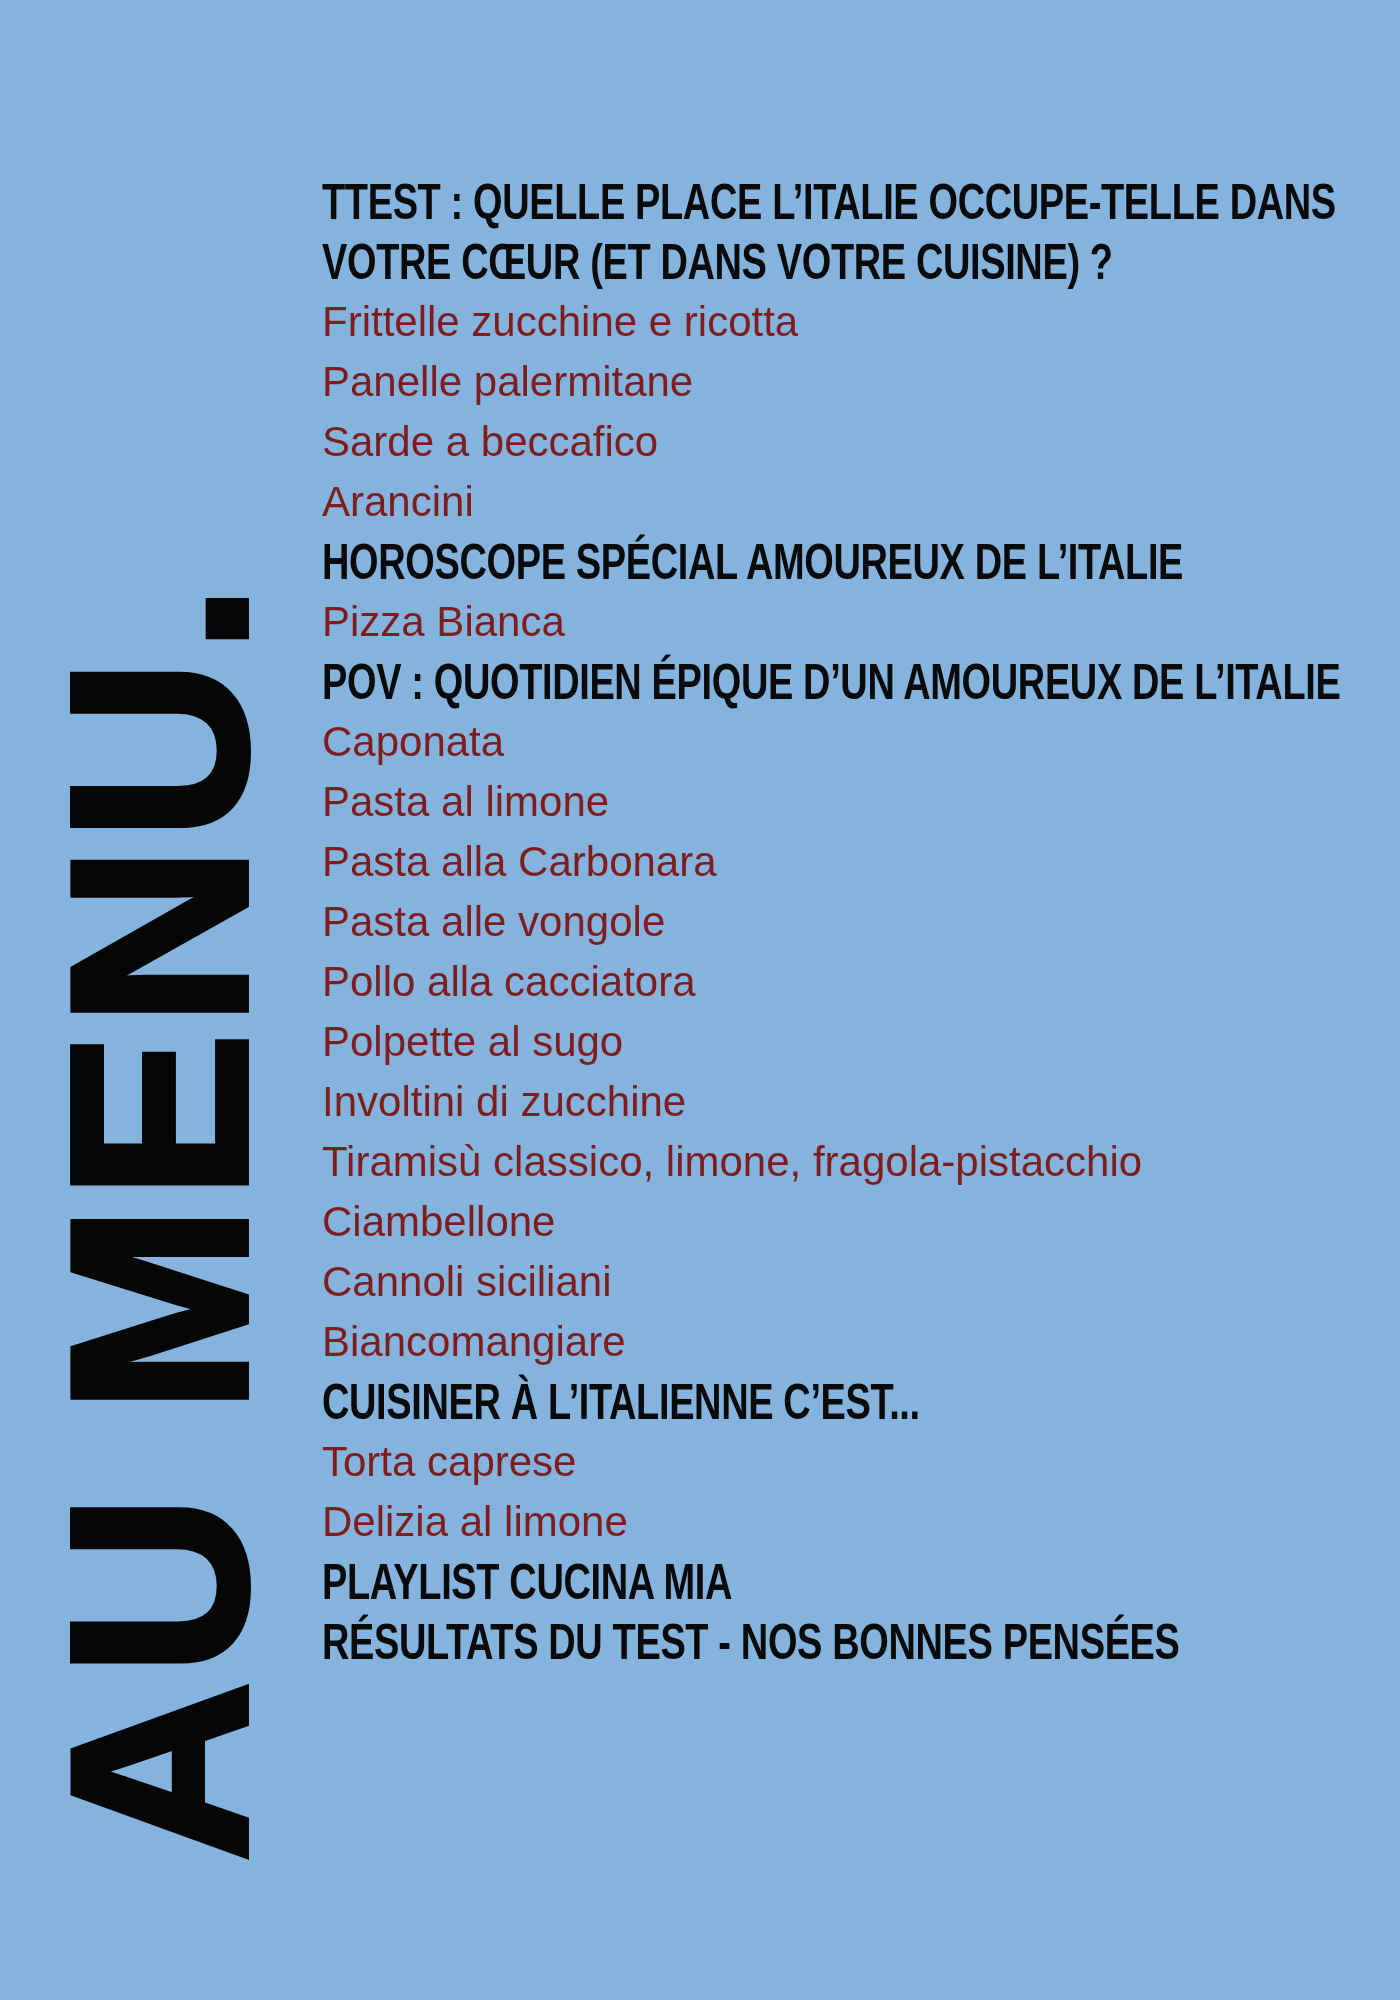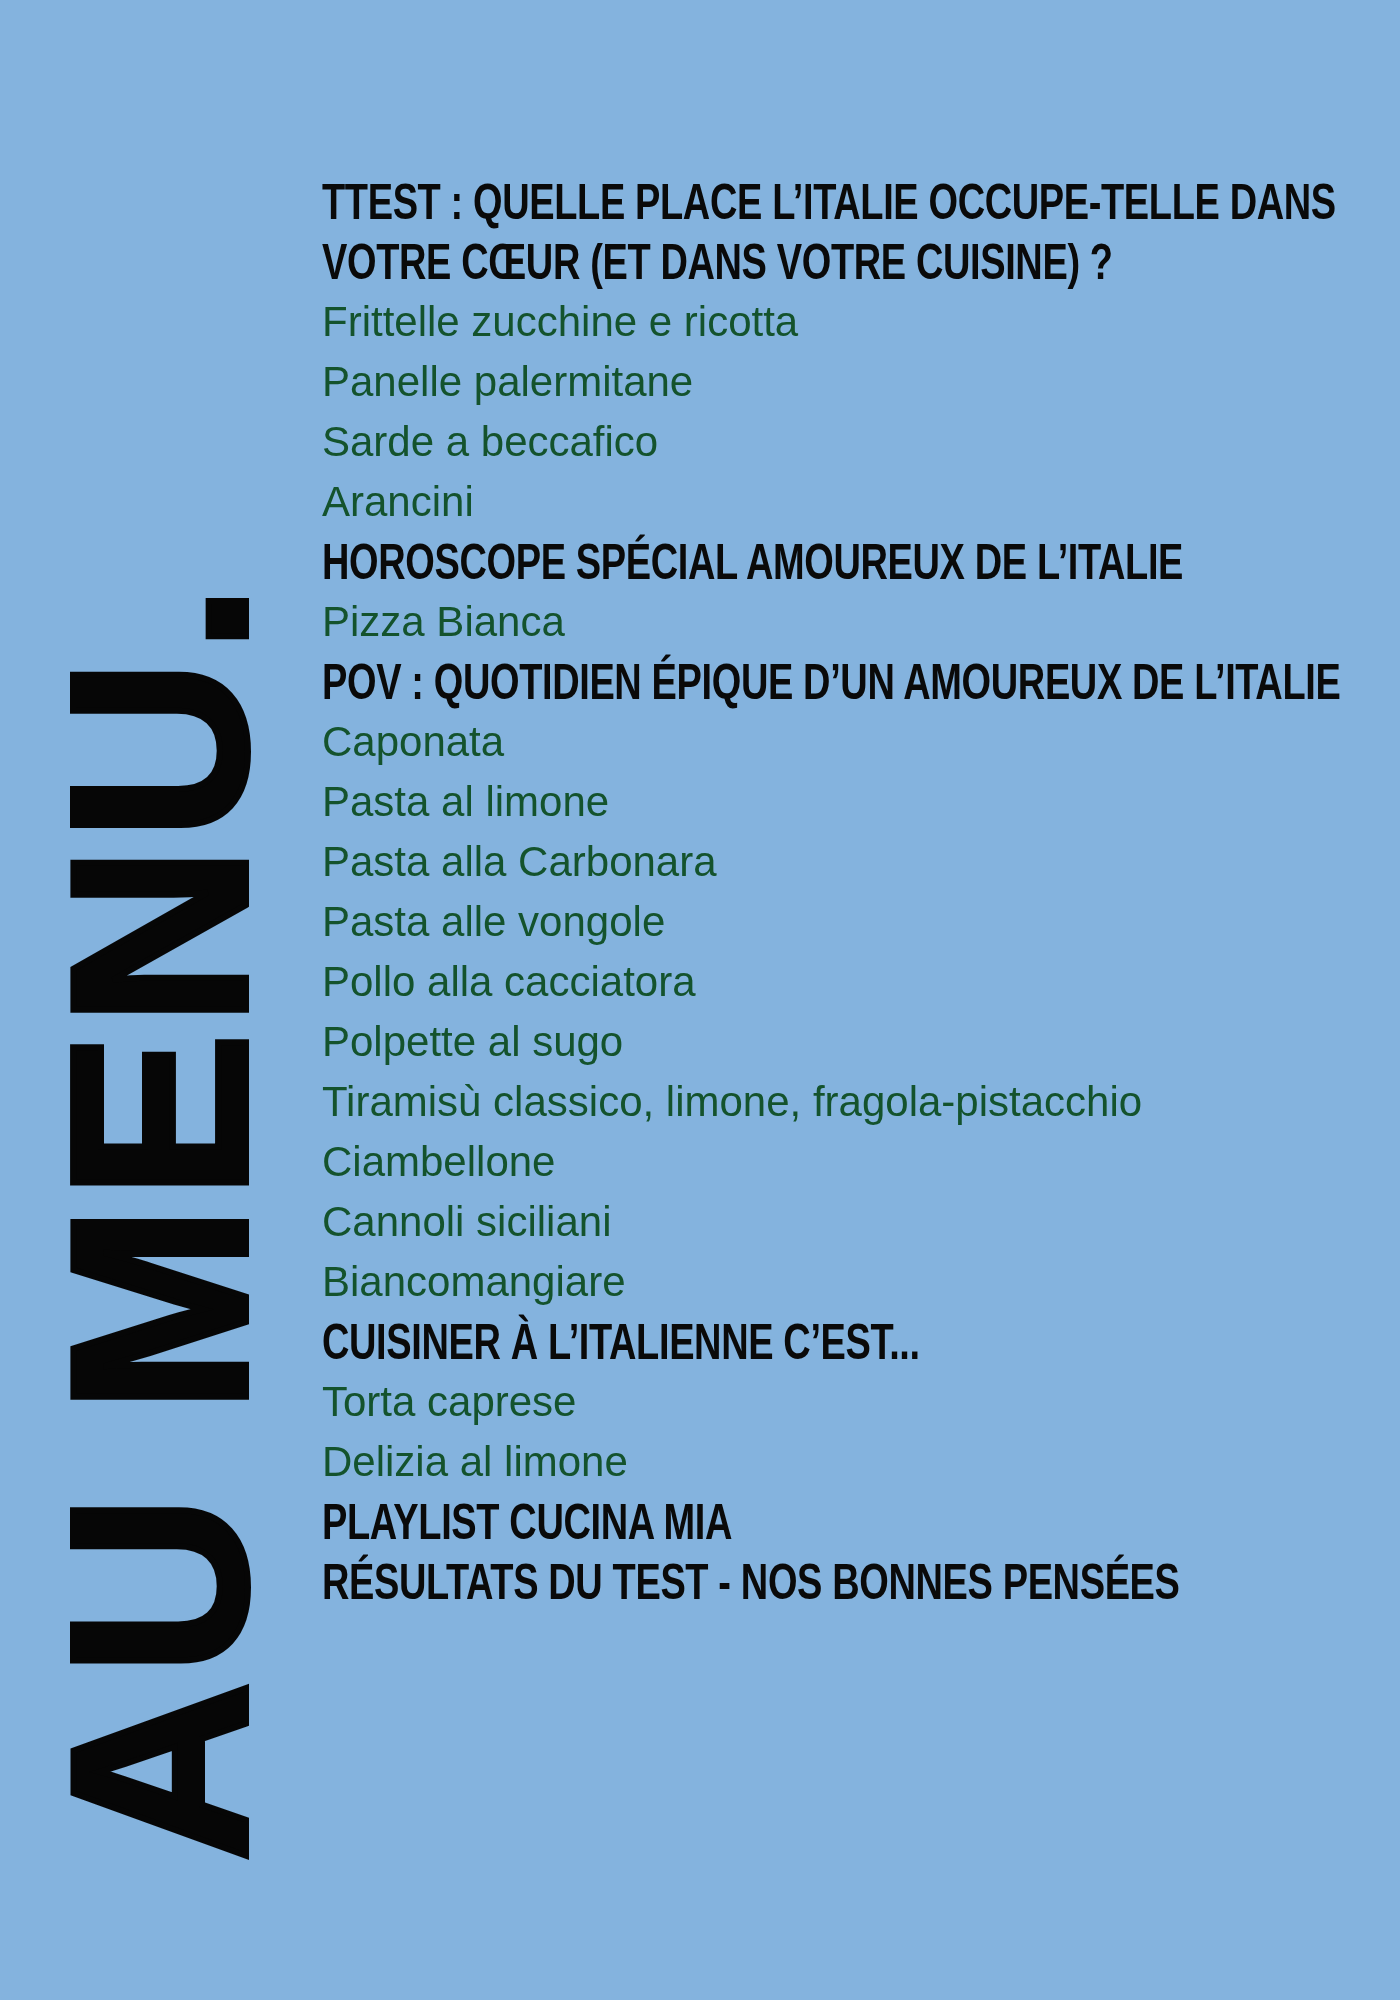--- a/index.html
+++ b/index.html
@@ -49,21 +49,21 @@
   .line.header {
     font-size: 50px;
     font-weight: bold;
     color: #0a0a0a;
     letter-spacing: -0.5px;
     transform: scaleX(0.76);
     transform-origin: left center;
   }
   .line.item {
     font-size: 42px;
-    color: #14532d;
+    color: #7f1d1d;
   }
 </style>
 </head>
 <body>
 
 <div class="page">
   <div class="vertical-title">AU MENU.</div>
   <div class="menu-list">
       <div class="line header">TTEST : QUELLE PLACE L’ITALIE OCCUPE-TELLE DANS</div>
       <div class="line header">VOTRE CŒUR (ET DANS VOTRE CUISINE) ?</div>
@@ -73,20 +73,21 @@
       <div class="line item">Arancini</div>
       <div class="line header">HOROSCOPE SPÉCIAL AMOUREUX DE L’ITALIE</div>
       <div class="line item">Pizza Bianca</div>
       <div class="line header">POV : QUOTIDIEN ÉPIQUE D’UN AMOUREUX DE L’ITALIE</div>
       <div class="line item">Caponata</div>
       <div class="line item">Pasta al limone</div>
       <div class="line item">Pasta alla Carbonara</div>
       <div class="line item">Pasta alle vongole</div>
       <div class="line item">Pollo alla cacciatora</div>
       <div class="line item">Polpette al sugo</div>
+      <div class="line item">Involtini di zucchine</div>
       <div class="line item">Tiramisù classico, limone, fragola-pistacchio</div>
       <div class="line item">Ciambellone</div>
       <div class="line item">Cannoli siciliani</div>
       <div class="line item">Biancomangiare</div>
       <div class="line header">CUISINER À L’ITALIENNE C’EST...</div>
       <div class="line item">Torta caprese</div>
       <div class="line item">Delizia al limone</div>
       <div class="line header">PLAYLIST CUCINA MIA</div>
       <div class="line header">RÉSULTATS DU TEST - NOS BONNES PENSÉES</div>
     </div>

